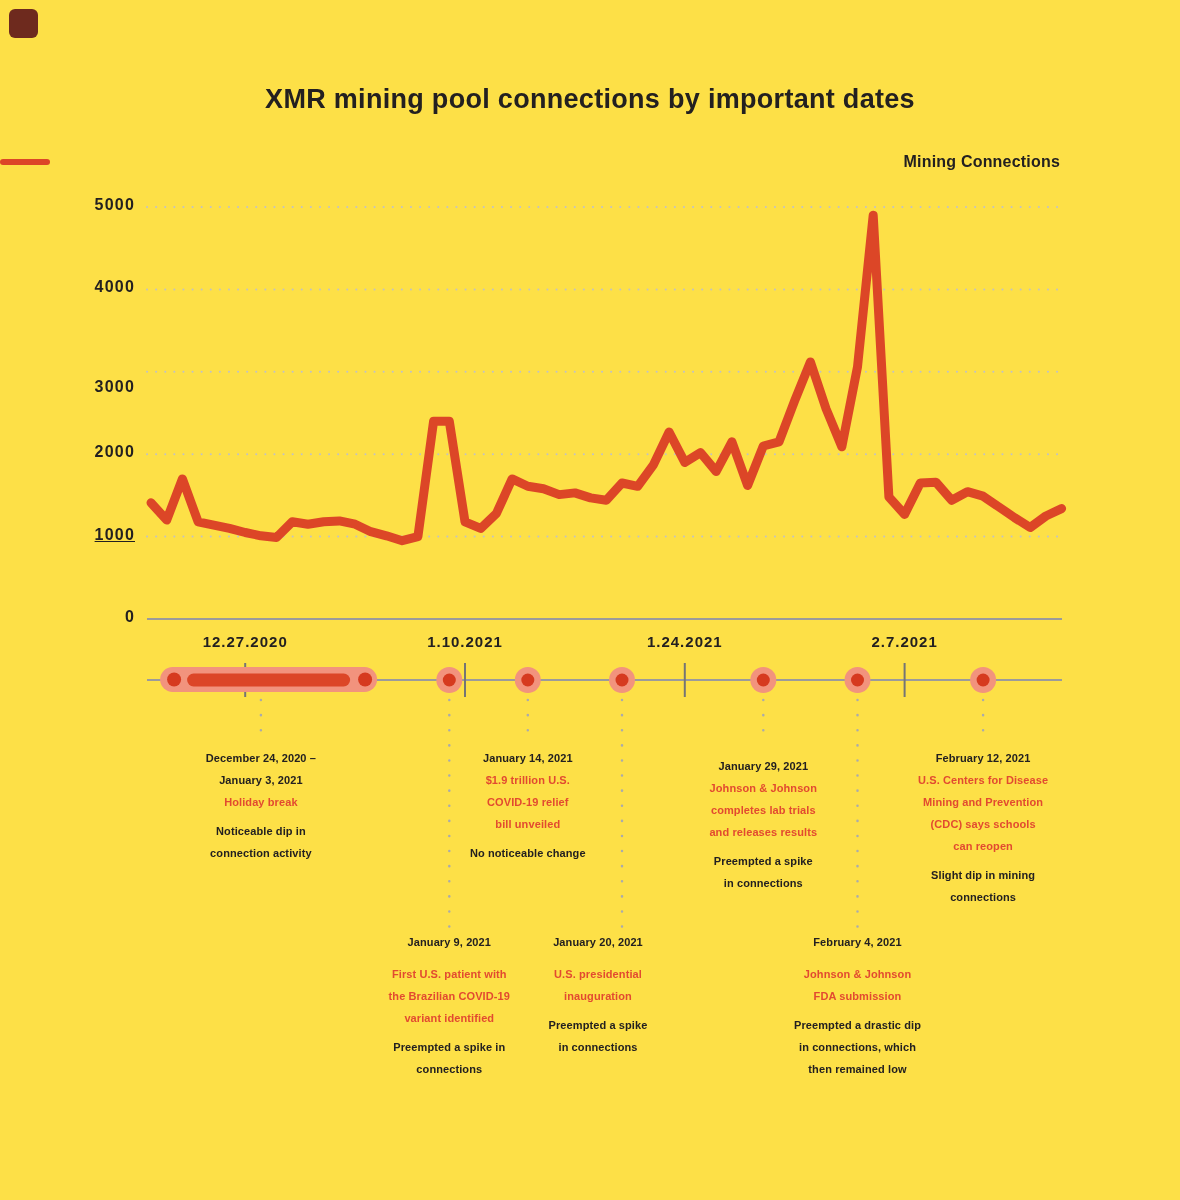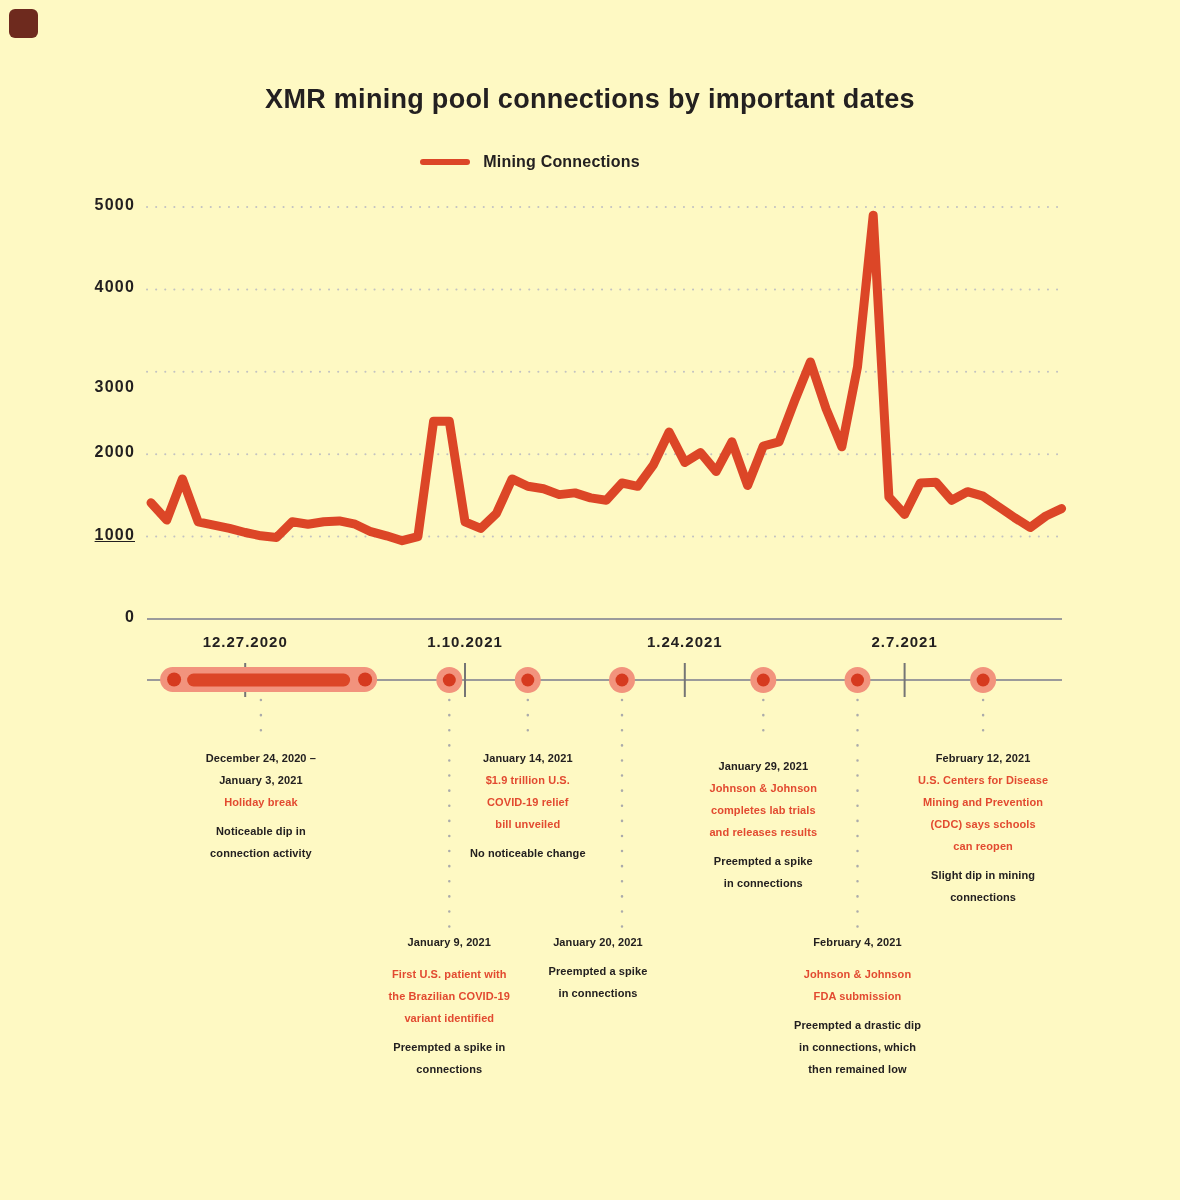--- a/index.html
+++ b/index.html
@@ -1,22 +1,22 @@
 <!DOCTYPE html>
 <html><head>
 <meta charset="utf-8">
 <style>
   html,body { margin:0; padding:0; background:#ffffff; }
   body { font-family:"Liberation Sans","DejaVu Sans",sans-serif; }
-  #page { position:relative; width:1180px; height:1200px; background:#fef9c3; overflow:hidden; }
+  #page { position:relative; width:1180px; height:1200px; background:#fde047; overflow:hidden; }
   #corner-mark { position:absolute; left:9px; top:9px; width:29px; height:29px; border-radius:6px; background:#6e2a1e; }
   #chart-title { position:absolute; top:84px; left:0; width:1180px; text-align:center;
                  font-size:27px; font-weight:700; color:#232020; letter-spacing:0.3px; }
   #legend { position:absolute; top:153px; left:0; width:1060px; display:flex;
-            justify-content:center; align-items:center; gap:13px; }
+            justify-content:space-between; align-items:center; gap:13px; }
   #legend .swatch { width:50px; height:6px; border-radius:3px; background:#dc4627; }
   #legend .lbl { font-size:16px; font-weight:700; color:#232020; letter-spacing:0.2px; }
   #gfx { position:absolute; left:0; top:0; }
   .ylab { position:absolute; left:40px; width:95px; text-align:right;
           font-size:16px; font-weight:700; color:#232020; letter-spacing:1.2px; }
   .xlab { position:absolute; transform:translateX(-50%); top:633px;
           font-size:15px; font-weight:700; color:#232020; letter-spacing:1px; white-space:nowrap; }
   .ann { position:absolute; width:320px; transform:translateX(-50%); text-align:center;
          font-size:11px; line-height:22px; font-weight:700; color:#232020; letter-spacing:0.1px; }
   .ann .event-line { color:#e24a30; }
@@ -120,20 +120,24 @@
           <div class="event-line">bill unveiled</div>
         </div>
         <div class="note">
           <div class="note-line">No noticeable change</div>
         </div>
       </div>
       <div class="ann row-bottom" style="left: 598px; top: 931px;">
         <div class="date">
           <div class="date-line">January 20, 2021</div>
         </div>
+        <div class="event">
+          <div class="event-line">U.S. presidential</div>
+          <div class="event-line">inauguration</div>
+        </div>
         <div class="note">
           <div class="note-line">Preempted a spike</div>
           <div class="note-line">in connections</div>
         </div>
       </div>
       <div class="ann row-top" style="left: 763.3px; top: 747px; margin-top: 8px;">
         <div class="date">
           <div class="date-line">January 29, 2021</div>
         </div>
         <div class="event">

